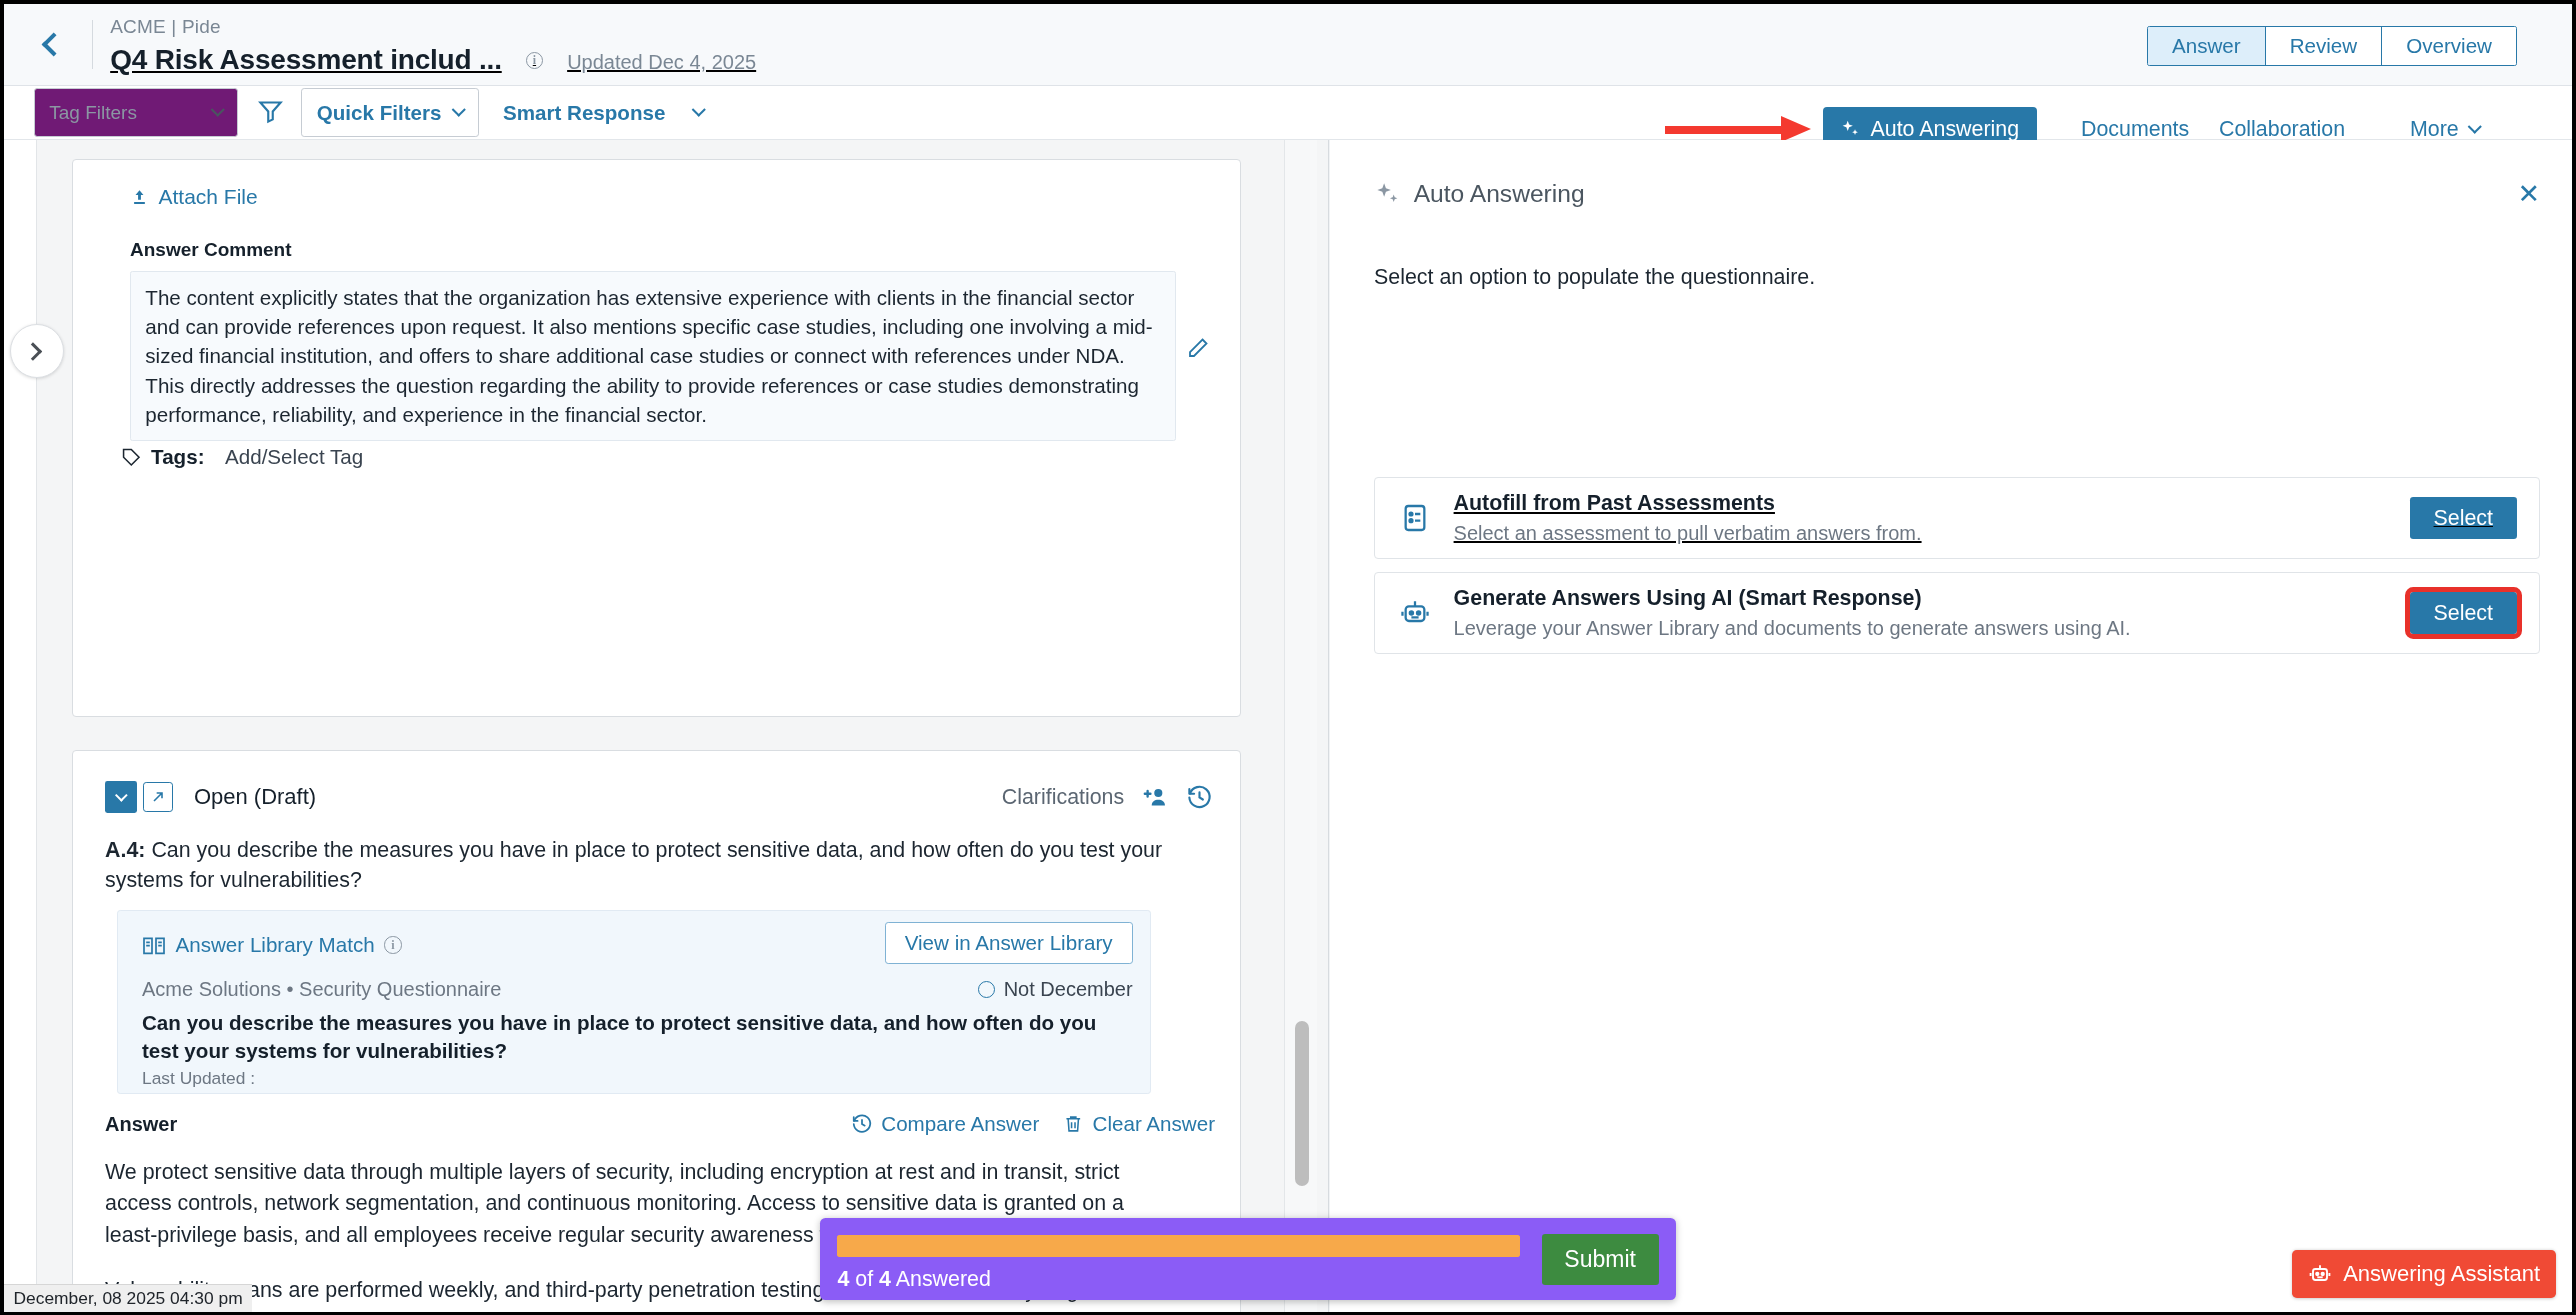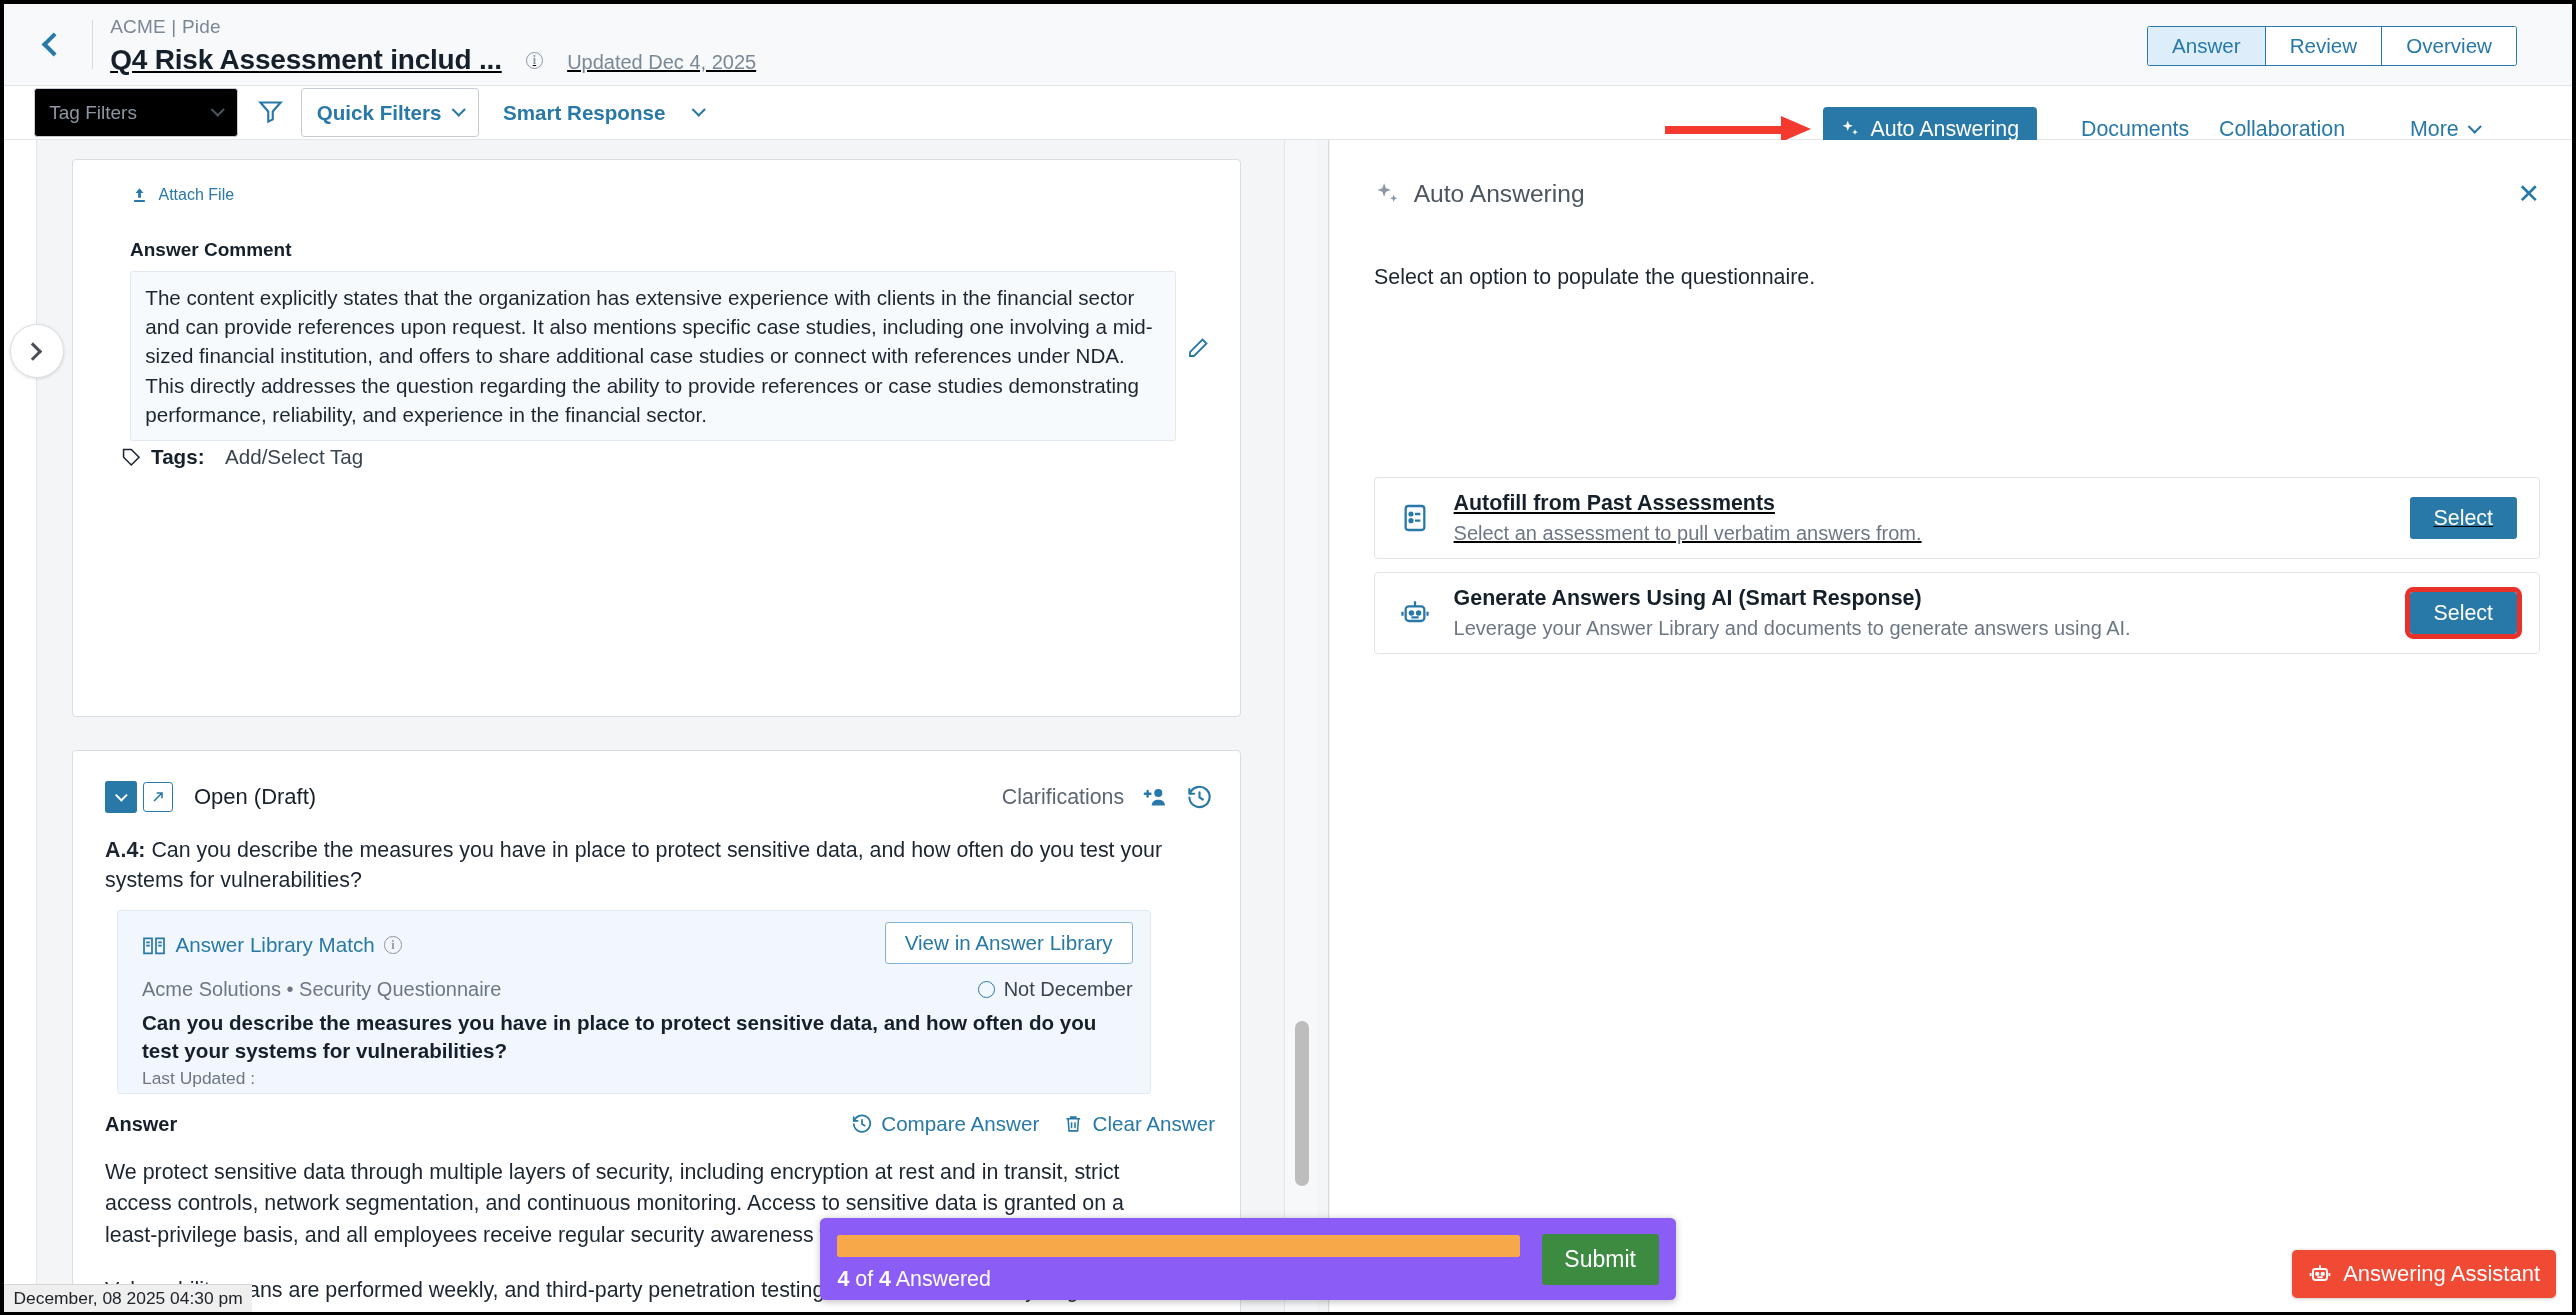--- a/index.html
+++ b/index.html
@@ -82,21 +82,21 @@
     position: absolute; left: 0; top: 82px; right: 0;
     height: 54px;
     background: #ffffff;
     border-bottom: 0.8px solid #e2e6ea;
     display: flex; align-items: center;
   }
   .tag-filter-select {
     margin-left: 30px;
     width: 204px; height: 49px;
     border: 0.8px solid #c6ccd3; border-radius: 3.2px;
-    background: #000000;
+    background: #701a75;
     display: flex; align-items: center; justify-content: space-between;
     padding: 0 14.3px; cursor: pointer;
   }
   .tag-filter-select span { font-size: 19px; color: #8b97a3; }
   .chev-dn {
     width: 9.5px; height: 9.5px;
     border-right: 2.4px solid #4a5560; border-bottom: 2.4px solid #4a5560;
     transform: rotate(45deg) translate(-2.4px,-2.4px);
   }
   .chev-dn.blue { border-color: #2878a8; }
@@ -197,21 +197,21 @@
     border: 0.8px solid #d9dde1;
     border-radius: 4px;
   }
   #card-a3 { left: 68px; top: 19px; width: 1169px; height: 558px; }
   #card-a4 { left: 68px; top: 610px; width: 1169px; height: 713px; }
 
   .attach-file {
     position: absolute; left: 57px; top: 25px;
     display: flex; align-items: center; gap: 9.5px; cursor: pointer;
   }
-  .attach-file .lbl { font-size: 16px; color: #2878a8; }
+  .attach-file .lbl { font-size: 21px; color: #2878a8; }
   .field-label {
     position: absolute; font-size: 19px; color: #15202b; font-weight: 600;
   }
   #lbl-answer-comment { left: 57px; top: 79px; }
   .comment-box {
     position: absolute; left: 57px; top: 111px;
     width: 1046px; min-height: 159px;
     background: #f7fafd;
     border: 0.8px solid #e1e8ef;
     border-radius: 2.4px;

